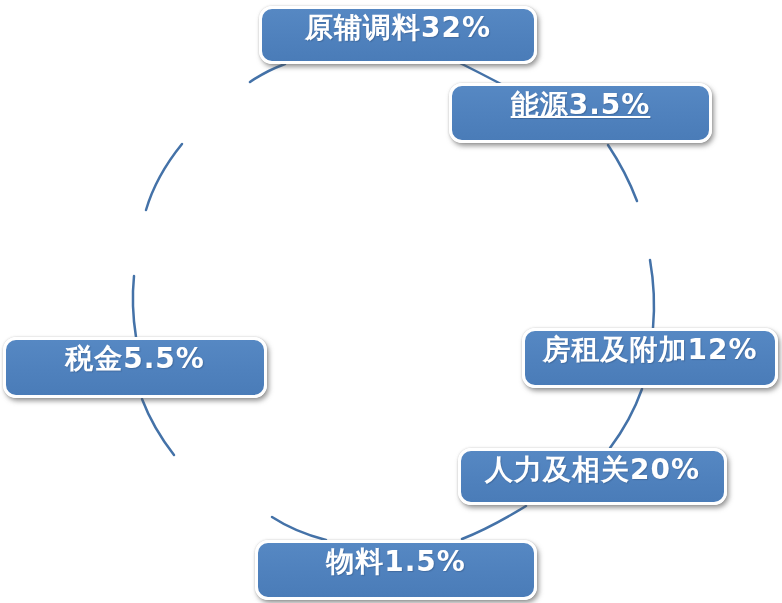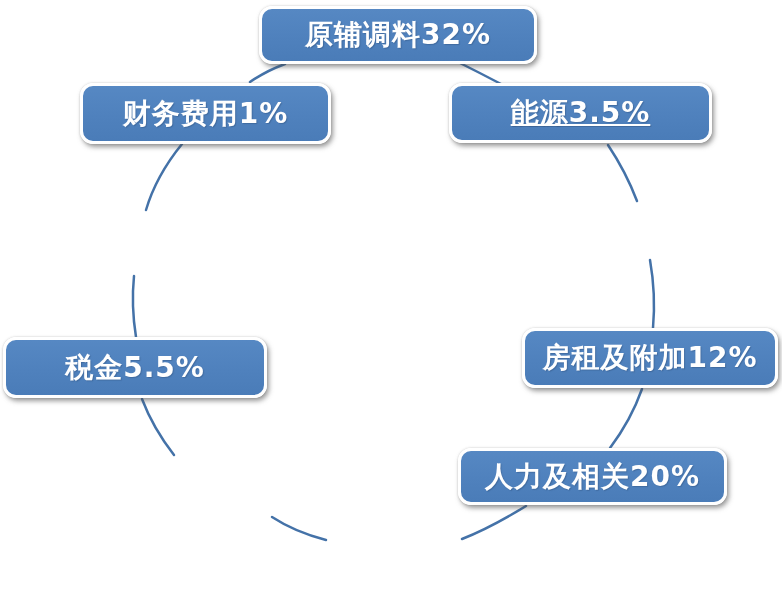--- a/index.html
+++ b/index.html
@@ -27,21 +27,20 @@
     fill: none;
     stroke: #4472a8;
     stroke-width: 2.5;
     stroke-linecap: round;
   }
   .node {
     position: absolute;
     z-index: 1;
     box-sizing: border-box;
     display: flex;
-    align-items: center;
     justify-content: center;
     background: linear-gradient(180deg, #5688c3 0%, #4f81bd 55%, #4a7cb8 100%);
     border: 3px solid #ffffff;
     border-radius: 13px;
     box-shadow: 2px 3px 5px rgba(70,70,70,0.55), 0 0 2px rgba(120,120,120,0.35);
     color: #ffffff;
     font-size: 28px;
     font-weight: bold;
     letter-spacing: 1px;
     white-space: nowrap;
@@ -85,20 +84,20 @@
   </div>
   <div class="node n2">
     <span class="label">能源3.5%</span>
   </div>
   <div class="node n4">
     <span class="label">房租及附加12%</span>
   </div>
   <div class="node n5">
     <span class="label">人力及相关20%</span>
   </div>
+  <div class="node n6">
+    <span class="label">物料1.5%</span>
+  </div>
   <div class="node n8">
     <span class="label">税金5.5%</span>
-  </div>
-  <div class="node n10">
-    <span class="label">财务费用1%</span>
   </div>
 
 </div>
 
 </body></html>

